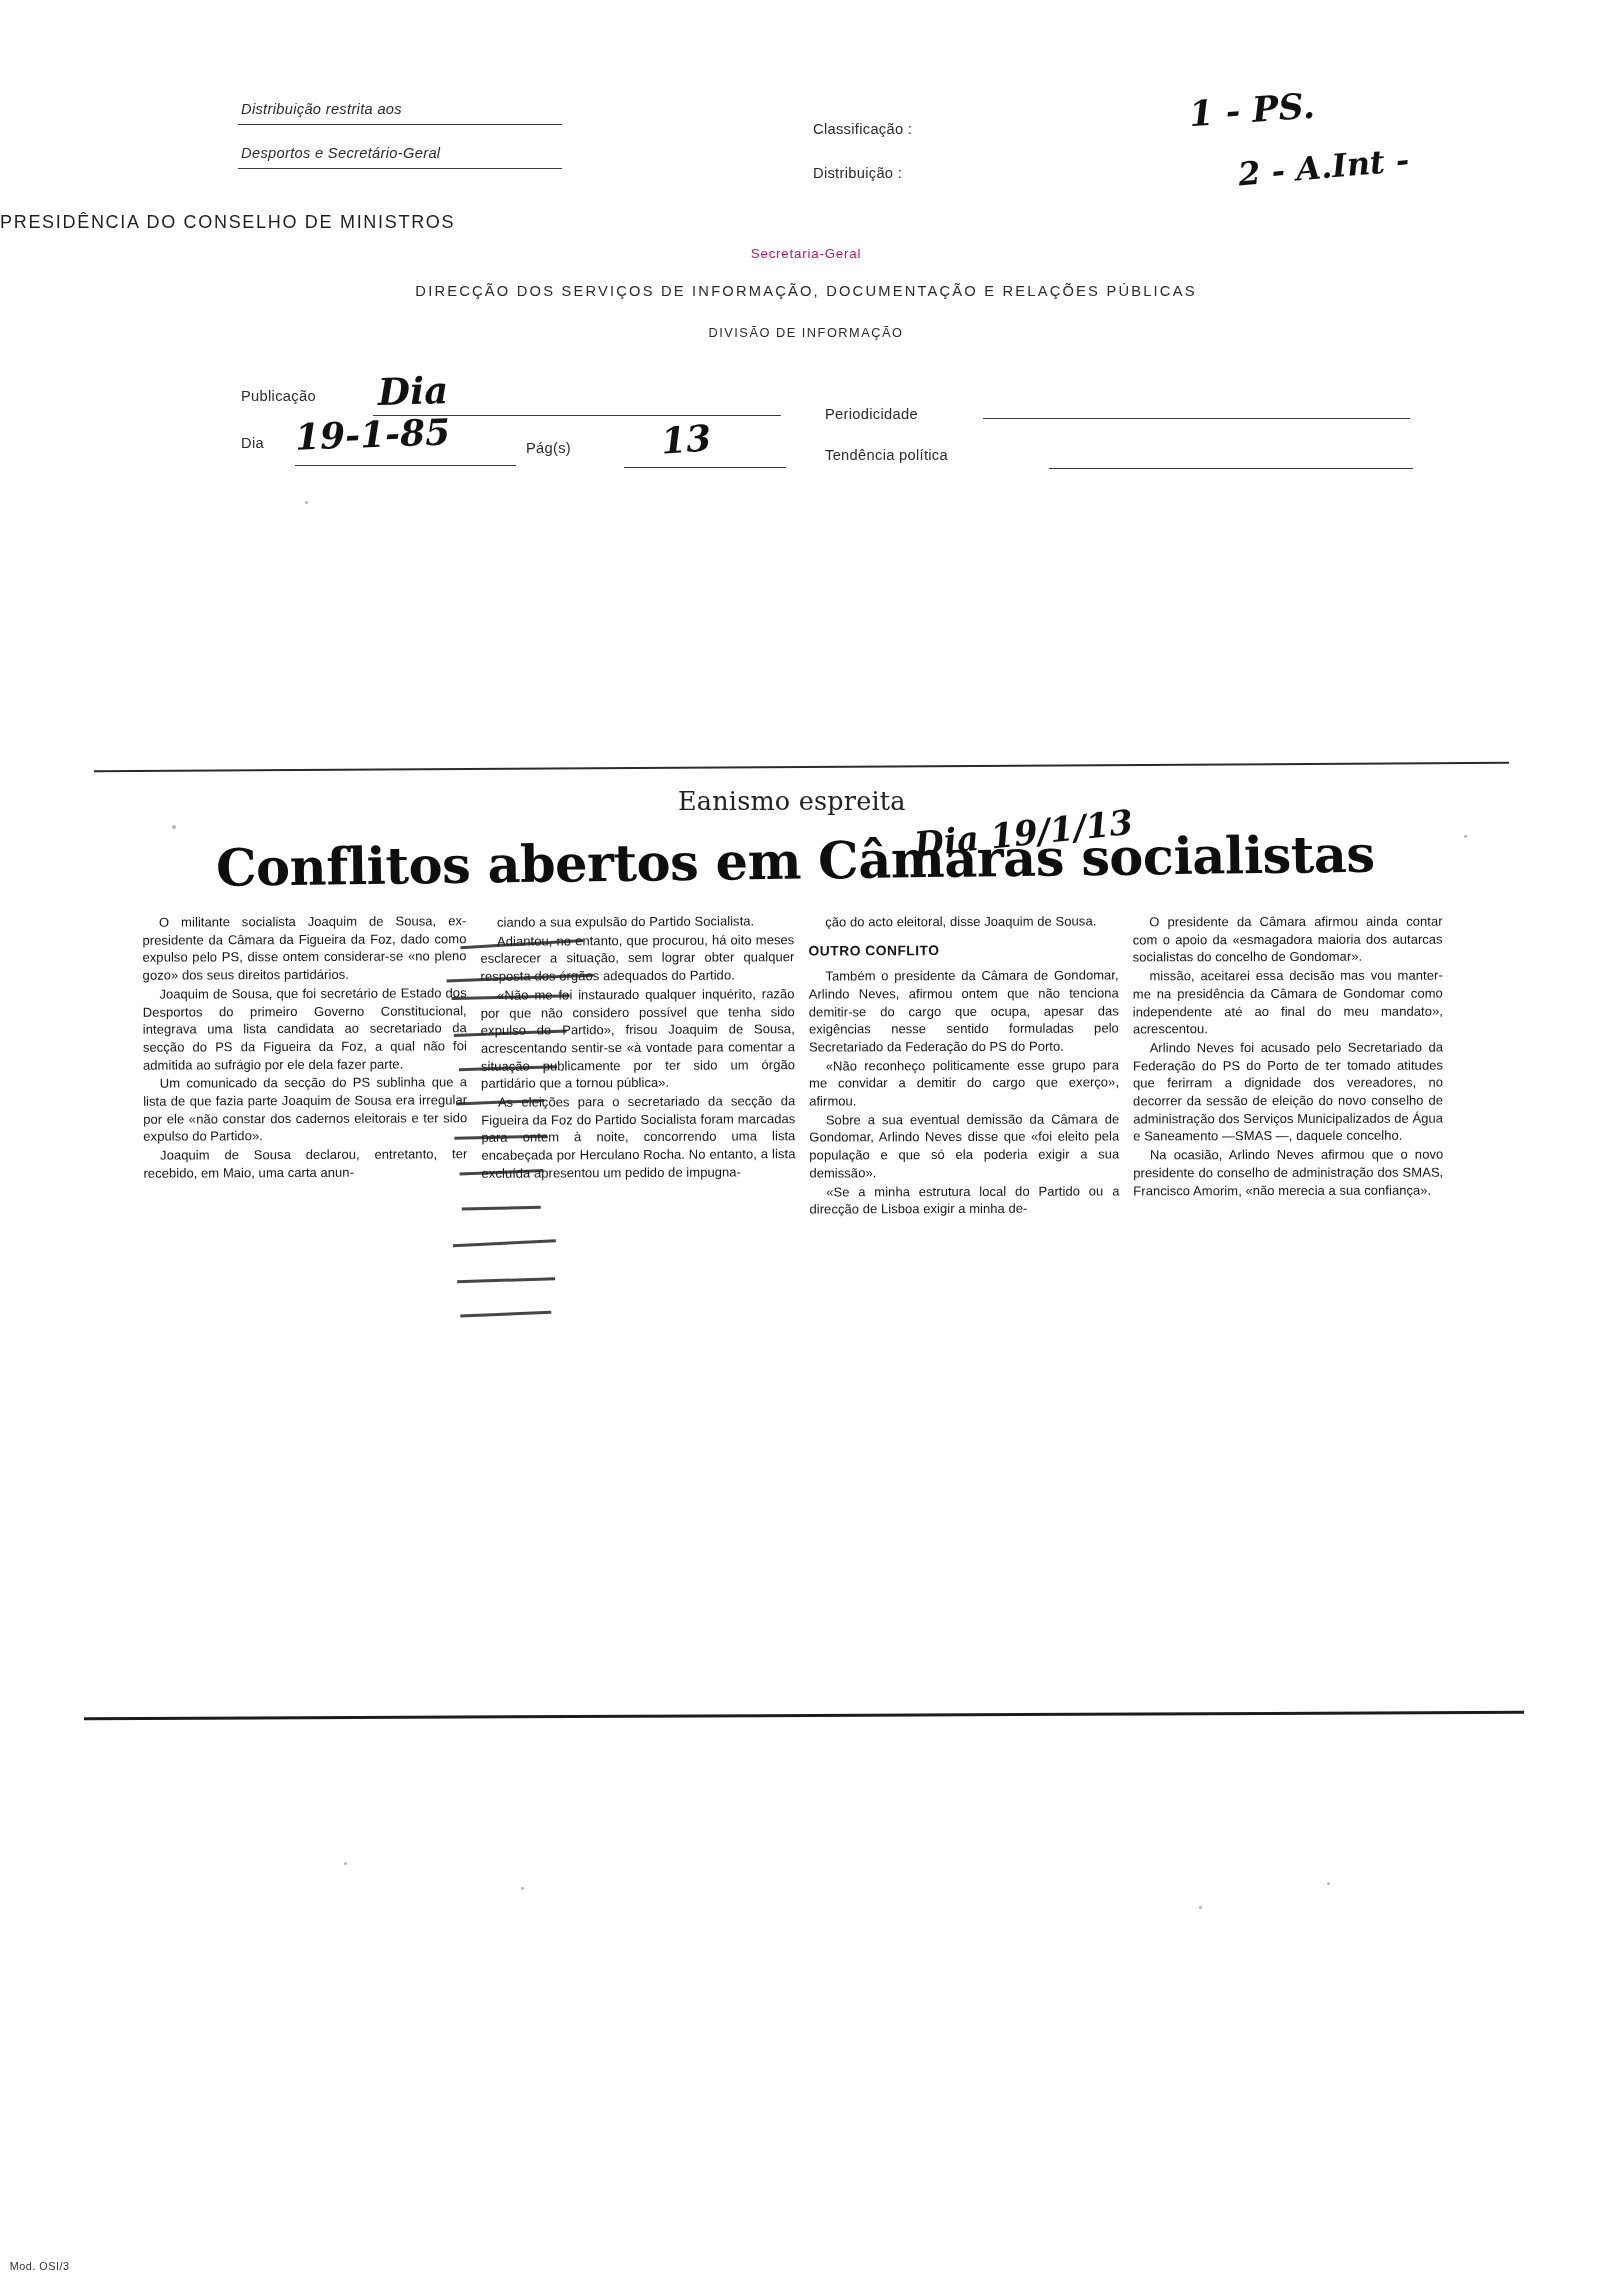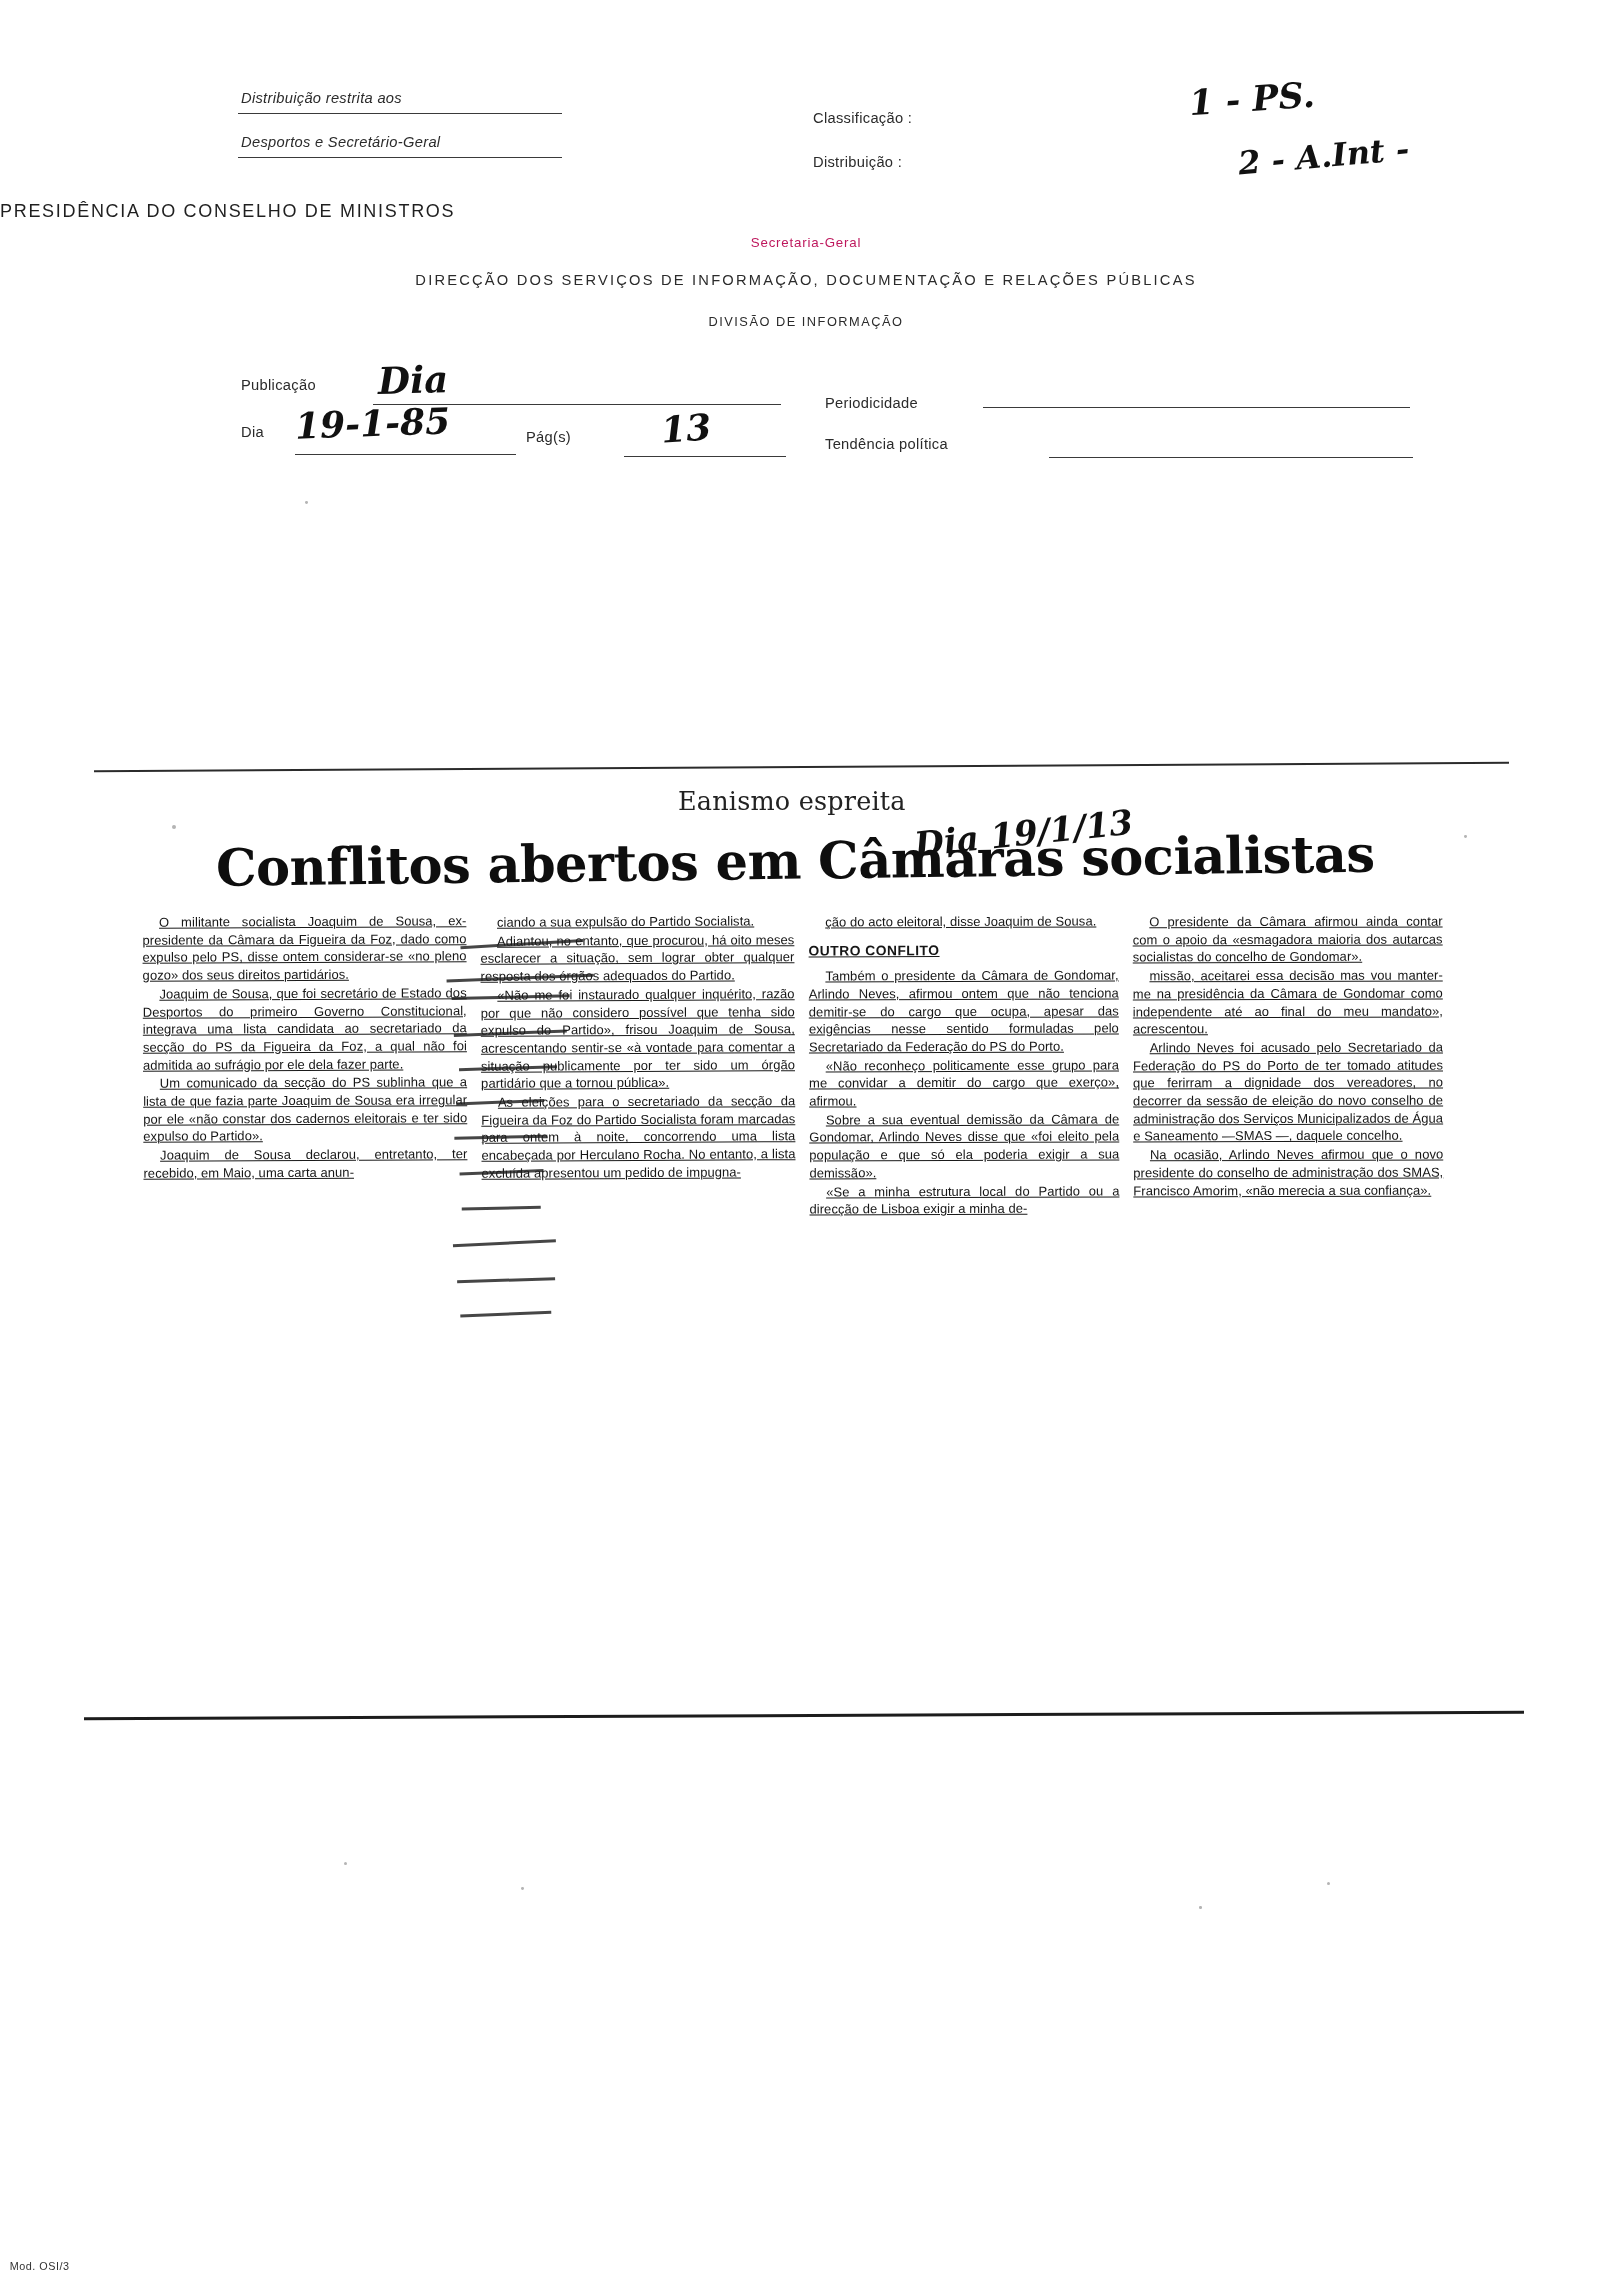--- a/index.html
+++ b/index.html
@@ -15,21 +15,21 @@
     color: #1a1a1a;
     overflow: hidden;
   }
 
   
   .abs { position: absolute; }
 
   
   #form-header {
     position: absolute;
-    left: 0; top: 4px;
+    left: 0; top: 15px;
     width: 1540px; height: 491px;
   }
 
   .form-label {
     font-family: "Liberation Sans", sans-serif;
     font-size: 14.7px;
     letter-spacing: 0.3px;
     color: #2b2b2b;
   }
 
@@ -116,21 +116,20 @@
     white-space: nowrap;
   }
 
   .columns {
     position: absolute;
     left: 69px;
     top: 147px;
     width: 1356px;
     display: flex;
     gap: 14px;
-    text-decoration: underline;
   }
   .col {
     width: 319px;
     font-size: 13px;
     line-height: 17.7px;
     text-align: justify;
     color: #161616;
     letter-spacing: 0.05px;
   }
   .col.c1 { width: 324px; transform: rotate(-0.25deg); }

